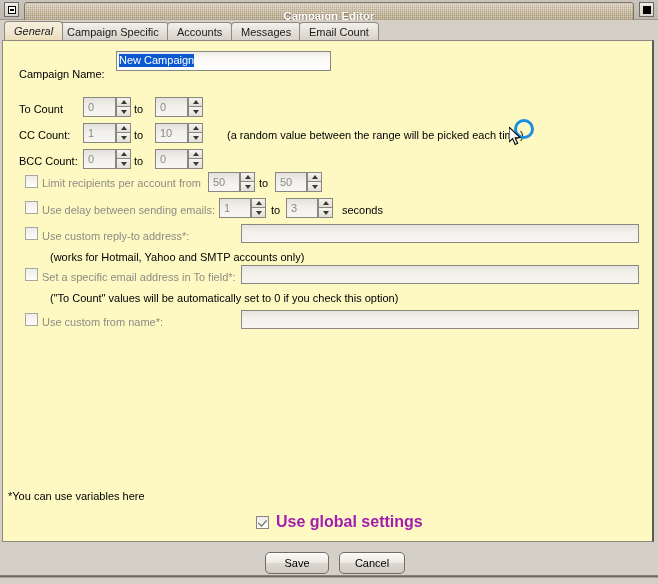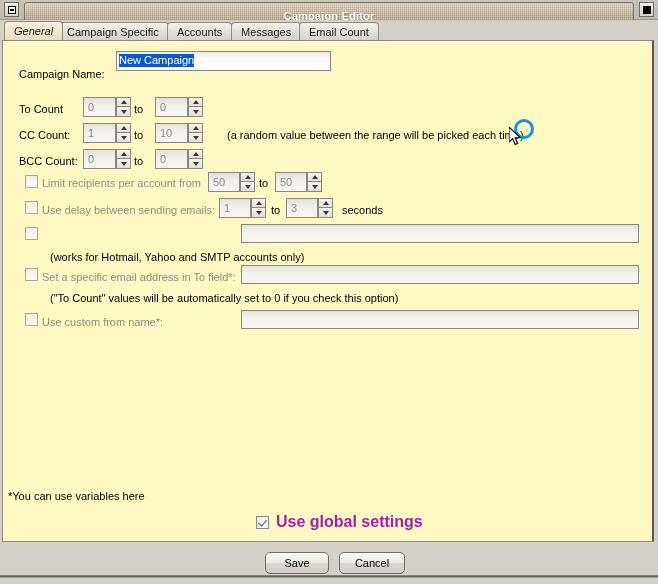--- a/index.html
+++ b/index.html
@@ -478,20 +478,21 @@
             <span class="tri-up"></span>
           </div>
         <div class="sarrow down">
             <span class="tri-down"></span>
           </div>
       </div>
     </div>
     <div class="lbl" style="left:339px; top:163px;">seconds</div>
 
     <div class="cbox" style="left:22px; top:186px;"></div>
+    <div class="lbl dim" style="left:39px; top:189px;">Use custom reply-to address*:</div>
     <div class="textfield disabled" style="left:238px; top:183px; width:398px; height:19px;"></div>
     <div class="lbl" style="left:47px; top:210px;">(works for Hotmail, Yahoo and SMTP accounts only)</div>
 
     <div class="cbox" style="left:22px; top:227px;"></div>
     <div class="lbl dim" style="left:39px; top:230px;">Set a specific email address in To field*:</div>
     <div class="textfield disabled" style="left:238px; top:224px; width:398px; height:19px;"></div>
     <div class="lbl" style="left:47px; top:251px;">("To Count" values will be automatically set to 0 if you check this option)</div>
 
     <div class="cbox" style="left:22px; top:272px;"></div>
     <div class="lbl dim" style="left:39px; top:275px;">Use custom from name*:</div>

